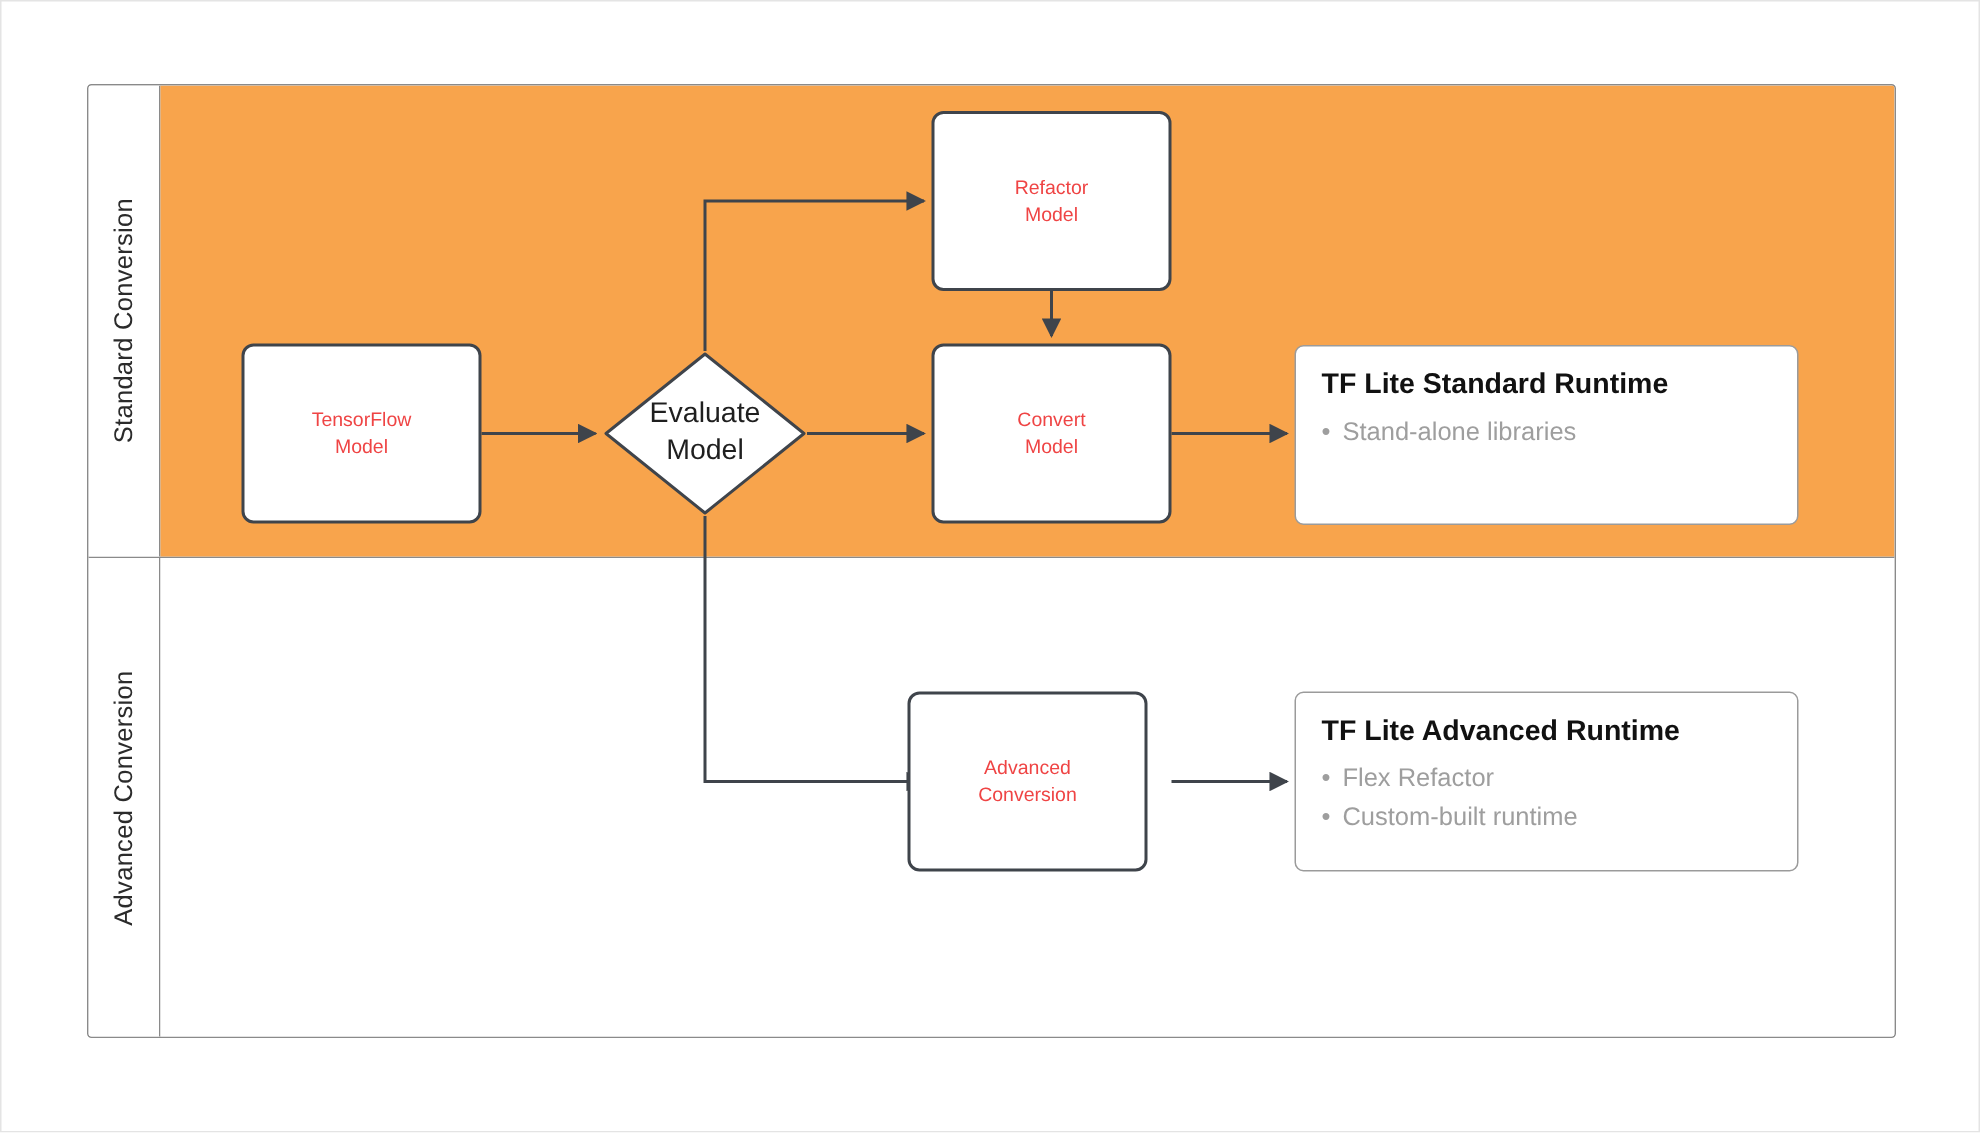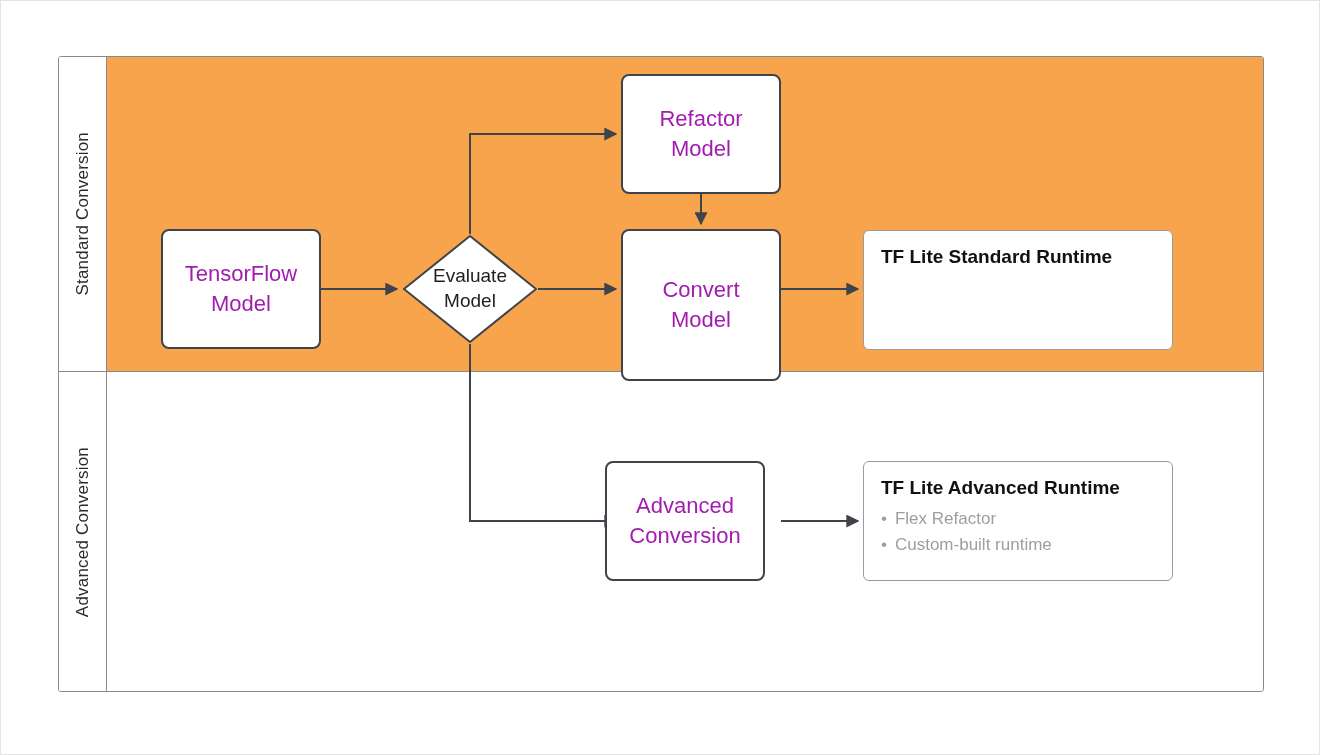--- a/index.html
+++ b/index.html
@@ -54,49 +54,49 @@
   .edge { stroke: #3f444b; stroke-width: 2; fill: none; }
 
   
   .node {
     position: absolute;
     background: #ffffff;
     border: 2px solid #3f444b;
     border-radius: 8px;
     display: flex; align-items: center; justify-content: center;
     text-align: center;
-    font-size: 22px;
+    font-size: 13px;
     line-height: 1.35;
-    color: #a21caf;
+    color: #ef4444;
   }
   .node .node-label { white-space: pre-line; }
 
   .node-tensorflow { left: 160px; top: 228px; width: 160px; height: 120px; }
   .node-refactor   { left: 620px; top: 73px;  width: 160px; height: 120px; }
-  .node-convert    { left: 620px; top: 228px; width: 160px; height: 152px; text-align: center; }
+  .node-convert    { left: 620px; top: 228px; width: 160px; height: 120px; text-align: center; }
   .node-advconv    { left: 604px; top: 460px; width: 160px; height: 120px; }
 
   
   .diamond-wrap {
     position: absolute;
     left: 401px; top: 233px; width: 136px; height: 110px;
   }
   .diamond-wrap svg { position: absolute; left: 0; top: 0; }
   .diamond-label {
     position: absolute; inset: 0;
     display: flex; align-items: center; justify-content: center;
     text-align: center;
     font-size: 19px; line-height: 1.3; color: #1f1f1f;
     white-space: pre-line;
   }
 
   
   .runtime-node {
     position: absolute;
-    width: 310px; height: 120px;
+    width: 336px; height: 120px;
     background: #ffffff;
     border: 1px solid #9b9b9b;
     border-radius: 6px;
     padding: 15px 17px;
   }
   .runtime-std { left: 862px; top: 229px; }
   .runtime-adv { left: 862px; top: 460px; }
   .runtime-title {
     font-size: 19px;
     font-weight: bold;
@@ -174,20 +174,21 @@
     <svg width="136" height="110" viewBox="0 0 136 110" xmlns="http://www.w3.org/2000/svg">
       <polygon points="68,2 134,55 68,108 2,55" fill="#ffffff" stroke="#3f444b" stroke-width="2" stroke-linejoin="round"></polygon>
     </svg>
     <div class="diamond-label">Evaluate
 Model</div>
   </div>
 
   <div class="runtime-node runtime-std">
     <div class="runtime-title">TF Lite Standard Runtime</div>
     <ul class="runtime-bullets">
+      <li>Stand-alone libraries</li>
     </ul>
   </div>
 
   <div class="runtime-node runtime-adv">
     <div class="runtime-title">TF Lite Advanced Runtime</div>
     <ul class="runtime-bullets">
       <li>Flex Refactor</li>
       <li>Custom-built runtime</li>
     </ul>
   </div>

